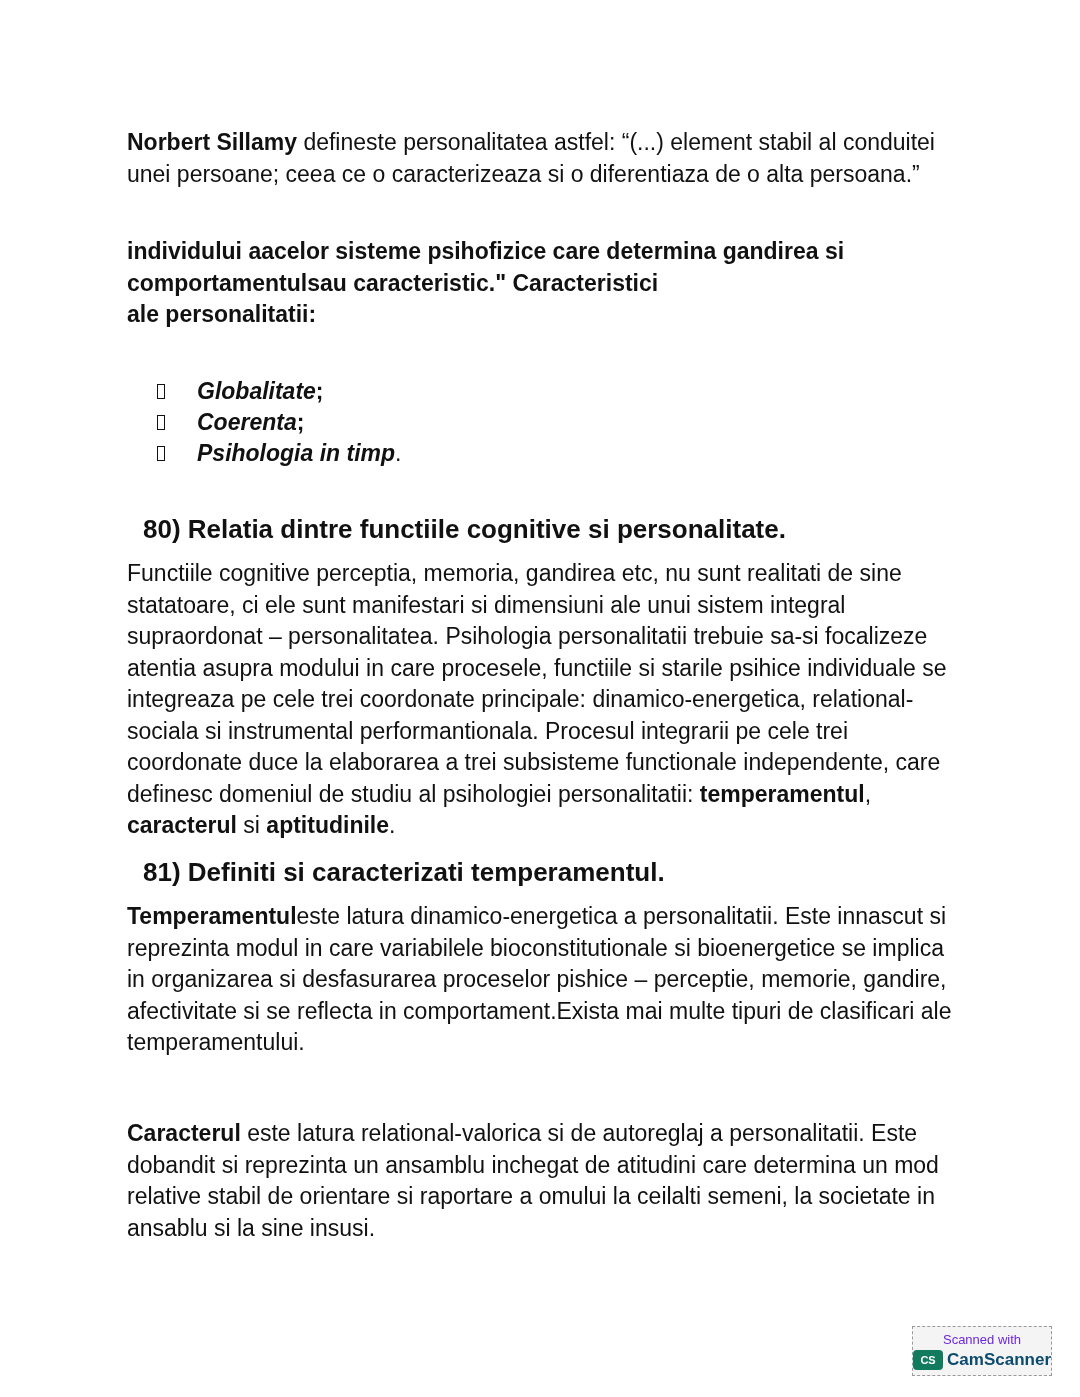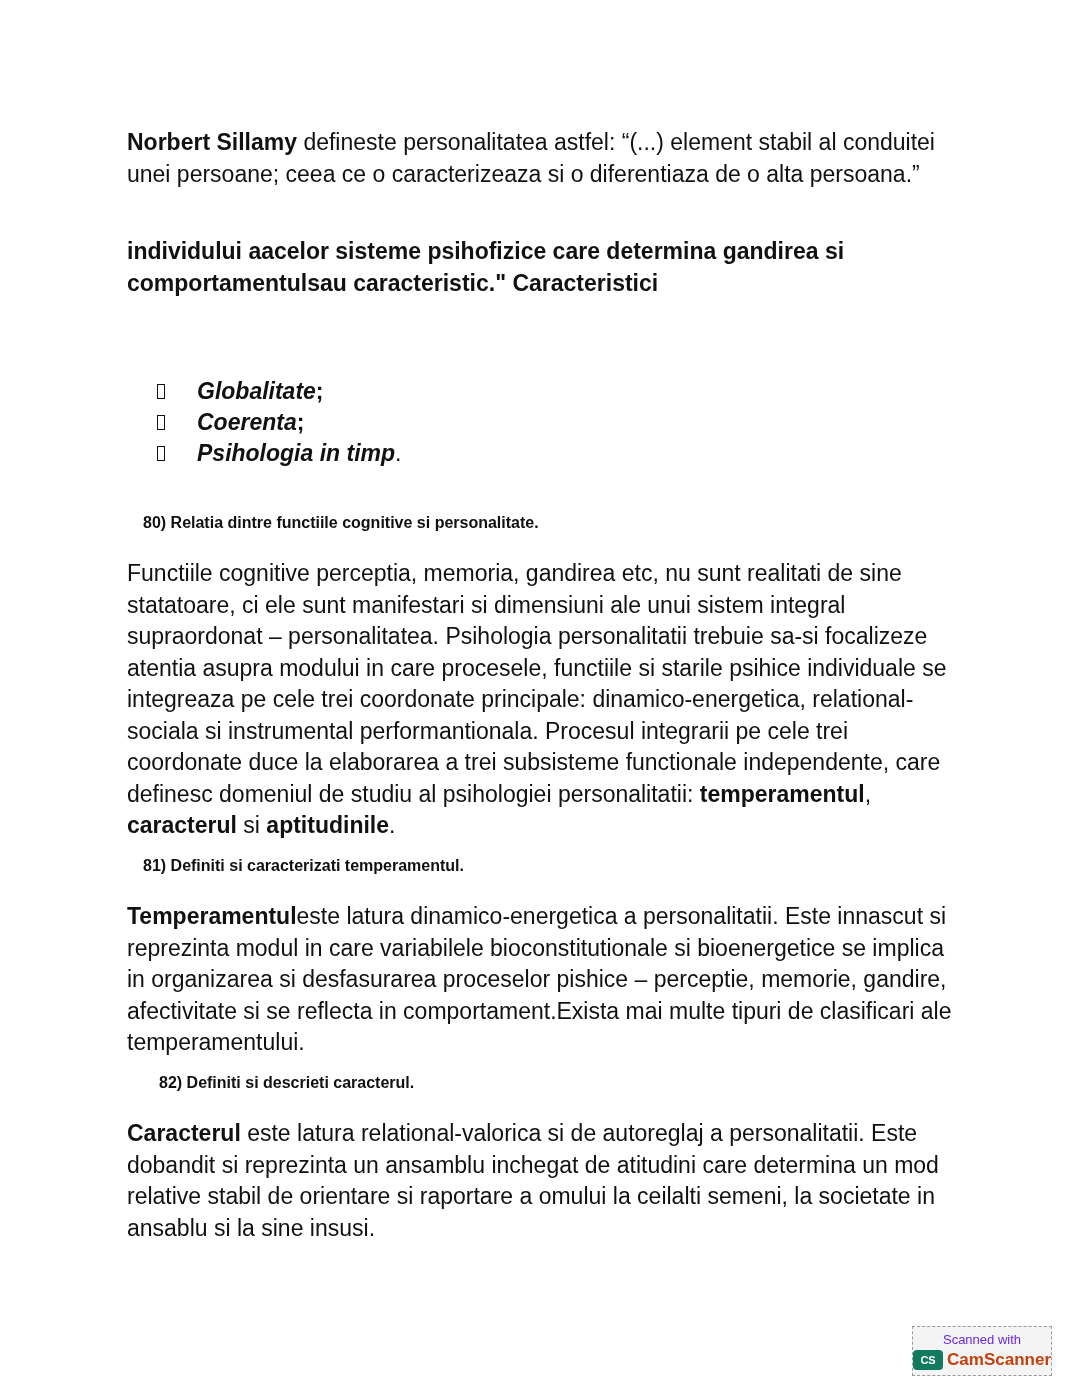--- a/index.html
+++ b/index.html
@@ -1,44 +1,45 @@
 <!DOCTYPE html>
 <html><head>
   <meta charset="utf-8">
   <style>
     html, body { margin:0; padding:0; background:#ffffff; }
     body { width:1080px; height:1397px; position:relative; overflow:hidden;
       font-family:"Liberation Sans", sans-serif; color:#111; }
     .page { position:absolute; left:0; top:0; width:1080px; height:1397px;padding-left:12px; }
     .para { position:absolute; left:127px; width:840px; font-size:23px; line-height:31.5px; }
-    .heading { position:absolute; font-size:16px; font-weight:bold; }
+    .heading { position:absolute; font-size:26px; font-weight:bold; }
     b { font-weight:bold; }
     .allport { font-weight:bold; left:127px; line-height:31.5px; }
     .bullets { position:absolute; left:157px; top:376px; font-size:23px; line-height:31px; }
     .bullet { display:flex; align-items:center; height:31px; }
     .box { display:inline-block; width:8px; height:15px; border:1.5px solid #111; margin-right:32px; box-sizing:border-box; }
     .bullet i { font-weight:bold; font-style:italic; }
     .badge { position:absolute; left:912px; top:1326px; width:140px; height:50px; border:1px dashed #9a9a9a;
       box-sizing:border-box; background:#f4f4f4; text-align:center; }
     .badge .top { font-size:13px; color:#6d28d9; margin-top:5px; line-height:15px; }
     .badge .bottom { display:flex; align-items:center; justify-content:center; margin-top:3px; }
     .cs-logo { width:40px; height:20px; background:#127a5f; border-radius:4px; color:#fff; font-size:11px; font-weight:bold;
       display:flex; align-items:center; justify-content:center; margin-right:4px; }
-    .cs-name { font-size:17px; font-weight:bold; color:#c2410c; }
+    .cs-name { font-size:17px; font-weight:bold; color:#0c4a6e; }
   </style>
 </head>
 <body>
 
 <div class="page">
 
   <div class="para" style="top:127px;"><b>Norbert Sillamy</b><span> defineste personalitatea astfel: “(...) element stabil al conduitei unei persoane; ceea ce o caracterizeaza si o diferentiaza de o alta persoana.”</span></div>
 
   <div class="para allport" style="top:236px;">
     <div>individului aacelor sisteme psihofizice care determina gandirea si</div>
     <div>comportamentulsau caracteristic." Caracteristici</div>
+    <div>ale personalitatii:</div>
   </div>
 
   <div class="bullets">
     <div class="bullet">
         <span class="box"></span>
         <i>Globalitate</i>
         <b>;</b>
       </div>
     <div class="bullet">
         <span class="box"></span>
@@ -51,21 +52,20 @@
         <span> .</span>
       </div>
   </div>
 
   <div class="heading" style="left:143px; top:514px;">80) Relatia dintre functiile cognitive si personalitate.</div>
   <div class="para" style="top:558px;"><span>Functiile cognitive perceptia, memoria, gandirea etc, nu sunt realitati de sine statatoare, ci ele sunt manifestari si dimensiuni ale unui sistem integral supraordonat – personalitatea. Psihologia personalitatii trebuie sa-si focalizeze atentia asupra modului in care procesele, functiile si starile psihice individuale se integreaza pe cele trei coordonate principale: dinamico-energetica, relational-sociala si instrumental performantionala. Procesul integrarii pe cele trei coordonate duce la elaborarea a trei subsisteme functionale independente, care definesc domeniul de studiu al psihologiei personalitatii: </span><b>temperamentul</b><span>, </span><b>caracterul</b><span> si </span><b>aptitudinile</b><span>.</span></div>
 
   <div class="heading" style="left:143px; top:857px;">81) Definiti si caracterizati temperamentul.</div>
   <div class="para" style="top:901px;"><b>Temperamentul</b><span>este latura dinamico-energetica a personalitatii. Este innascut si reprezinta modul in care variabilele bioconstitutionale si bioenergetice se implica in organizarea si desfasurarea proceselor pishice – perceptie, memorie, gandire, afectivitate si se reflecta in comportament.Exista mai multe tipuri de clasificari ale temperamentului.</span></div>
 
-  <div class="heading" style="left:159px; top:1074px;">82) Definiti si descrieti caracterul.</div>
   <div class="para" style="top:1118px;"><b>Caracterul</b><span> este latura relational-valorica si de autoreglaj a personalitatii. Este dobandit si reprezinta un ansamblu  inchegat de atitudini care determina un mod relative stabil de orientare si raportare a omului la ceilalti semeni, la societate in ansablu si la sine insusi.</span></div>
 
   <div class="badge">
     <div class="top">Scanned with</div>
     <div class="bottom">
       <span class="cs-logo">CS</span>
       <span class="cs-name">CamScanner</span>
     </div>
   </div>
 

